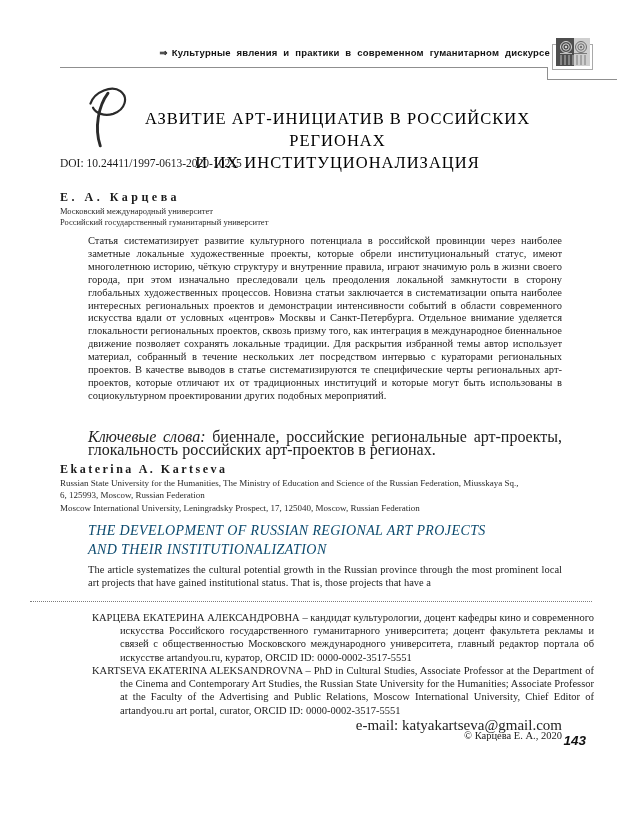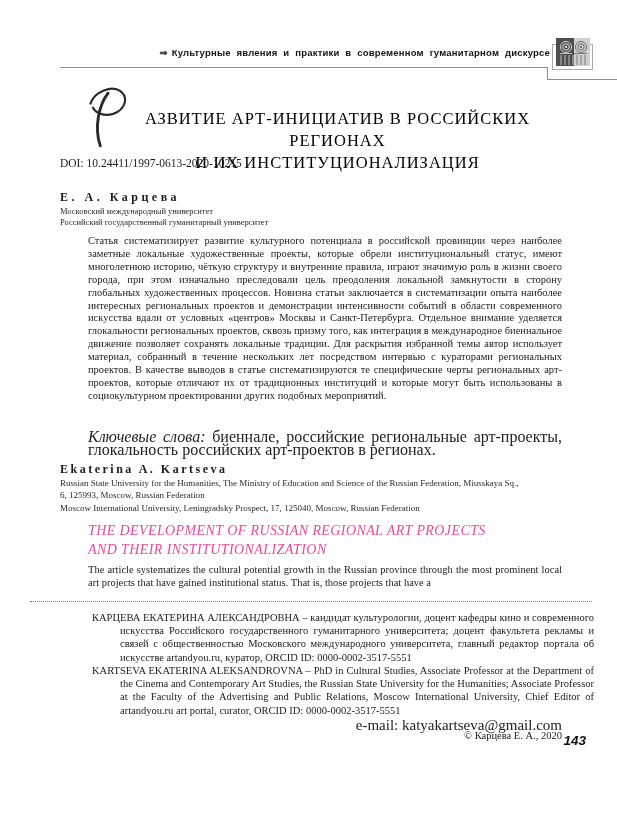--- a/index.html
+++ b/index.html
@@ -38,21 +38,21 @@
     position:absolute;top:431px;left:88px;width:474px;
     font-size:16px;line-height:12.9px;text-align:justify;color:#222;
   }
   .keywords .kw-label{font-style:italic;}
   
   .author-en{position:absolute;top:462px;left:60px;font-size:12px;font-weight:bold;letter-spacing:2.5px;}
   .affil-en1{position:absolute;top:478px;left:60px;width:462px;font-size:9px;line-height:11.5px;color:#2a2a2a;}
   .affil-en2{position:absolute;top:503px;left:60px;width:505px;font-size:9px;line-height:11.5px;color:#2a2a2a;}
   .title-en{
     position:absolute;top:521px;left:88px;width:440px;
-    font-size:14px;line-height:19px;font-style:italic;letter-spacing:0.4px;color:#ec4899;
+    font-size:14px;line-height:19px;font-style:italic;letter-spacing:0.4px;color:#0c4a6e;
   }
   .abstract-en{
     position:absolute;top:563px;left:88px;width:474px;
     font-size:10.5px;line-height:13px;text-align:justify;color:#222;
   }
   
   .dotted-rule{position:absolute;top:601px;left:30px;width:562px;border-top:1px dotted #7c7c7c;}
   .bio{
     position:absolute;left:60px;width:502px;font-size:10.5px;line-height:13.2px;
     text-align:justify;color:#222;padding-left:28px;text-indent:-28px;box-sizing:border-box;margin-left:32px;

